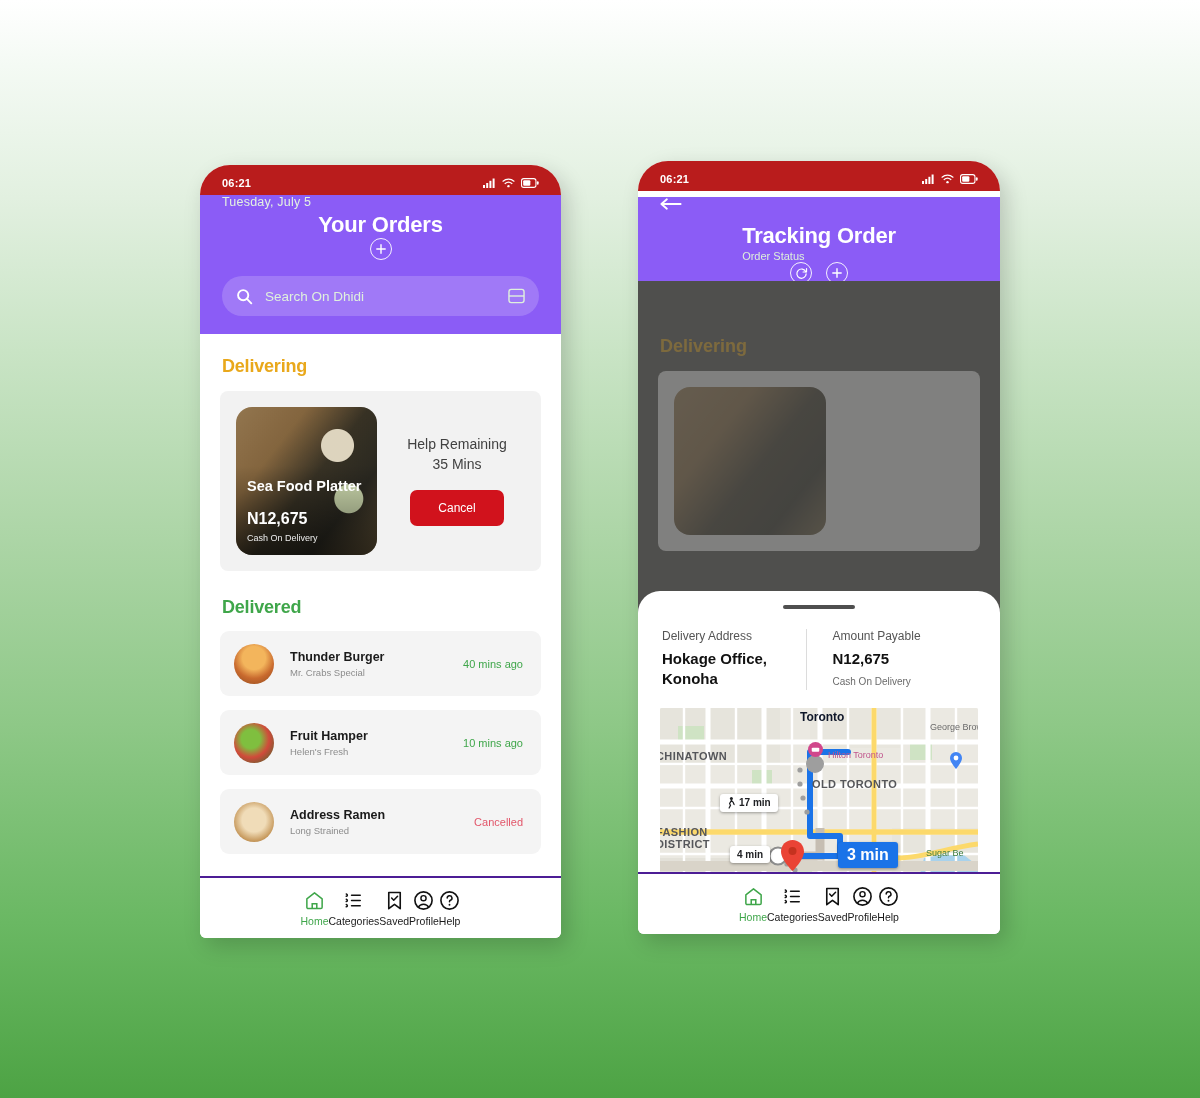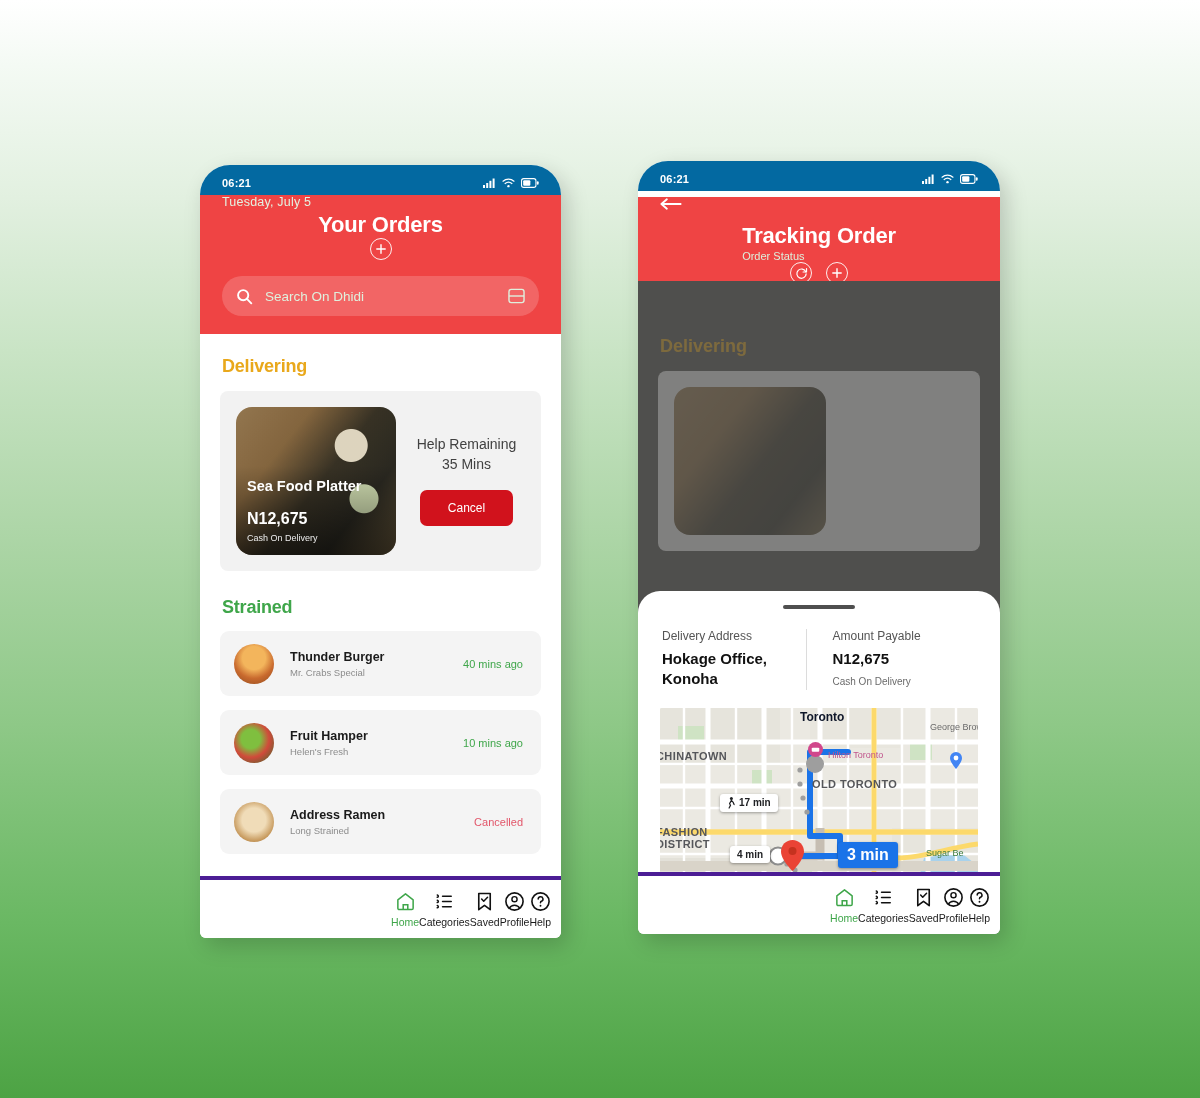--- a/index.html
+++ b/index.html
@@ -21,31 +21,31 @@
     background: #ffffff;
     overflow: hidden;
     border-radius: 30px 30px 6px 6px;
     box-shadow: 6px 8px 22px rgba(0,0,0,.18);
   }
   #phone-left  { left: 200px; top: 165px; width: 361px; height: 773px; }
   #phone-right { left: 638px; top: 161px; width: 362px; height: 773px; }
 
   
   .statusbar {
-    height: 30px; background: #0369a1;
+    height: 30px; background: #b91c1c;
     display: flex; align-items: center;
     justify-content: space-between;
     padding: 6px 22px 0 22px;
     color: #fff;
   }
   .status-time { font-size: 11px; font-weight: bold; letter-spacing: .2px; }
   .status-icons { display: flex; align-items: center; gap: 6px; }
 
   
-  .header { background: #ef4444; color: #fff; padding: 0 22px 18px 22px; }
+  .header { background: #8b5cf6; color: #fff; padding: 0 22px 18px 22px; }
   .hdr-date { font-size: 12.5px; color: #e3f2e1; margin-bottom: 3px; letter-spacing:.2px;}
   .hdr-row { display: flex; align-items: center; justify-content: space-between; flex-direction: column; }
   .hdr-title { font-size: 22px; font-weight: bold; letter-spacing: -.2px; }
   .circle-btn {
     width: 22px; height: 22px; border-radius: 50%;
     border: 1.6px solid rgba(255,255,255,.9);
     display: flex; align-items: center; justify-content: center;
     color: #fff; flex: none;
   }
   .searchbar {
@@ -66,21 +66,21 @@
   .sec-delivering { color: #e9a81b; margin: 22px 0 14px 2px; }
   .sec-delivered  { color: #3fa64a; margin: 26px 0 13px 2px; }
 
   
   .deliver-card {
     background: #f2f2f2; border-radius: 8px;
     padding: 16px; display: flex; gap: 12px; align-items: center;
     height: 180px;
   }
   .food-thumb {
-    width: 160px; height: 148px; border-radius: 16px;
+    width: 141px; height: 148px; border-radius: 16px;
     position: relative; overflow: hidden; flex: none;
     background:
       radial-gradient(circle at 72% 26%, #e9dfc8 0 16px, transparent 17px),
       radial-gradient(circle at 80% 62%, #d9e6b8 0 14px, transparent 15px),
       linear-gradient(128deg, #9a7c53 0%, #8a6a41 28%, #3a3426 52%, #2c2a22 74%, #6b5b3d 100%);
   }
   .food-thumb::before {
     content:""; position:absolute; inset:0;
     background: linear-gradient(to bottom, rgba(0,0,0,.05) 40%, rgba(0,0,0,.55) 100%);
   }
@@ -117,22 +117,22 @@
   .order-name { font-size: 12.5px; font-weight: bold; color: #1a1a1a; }
   .order-sub  { font-size: 9.5px; color: #8c8c8c; margin-top: 3px; }
   .order-status { font-size: 11px; }
   .st-green { color: #3fa64a; }
   .st-red   { color: #e2566a; }
 
   
   .bottom-nav {
     position: absolute; left: 0; right: 0; bottom: 0;
     height: 62px; background: #fff;
-    border-top: 4px solid #4c1d95;
-    display: flex; align-items: center; justify-content: flex-end;
+    border-top: 2px solid #4c1d95;
+    display: flex; align-items: center; justify-content: center;
     padding: 0 10px;
   }
   .nav-item { display: flex; flex-direction: column; align-items: center; gap: 4px; cursor: pointer; }
   .nav-label { font-size: 10.5px; color: #1a1a1a; }
   .nav-item.active .nav-label { color: #3fa64a; }
 
   
   .hdr-sub { font-size: 11px; color: #ddeedb; margin-top: 1px; }
   .back-arrow { margin: 6px 0 8px 0; }
   .dim-layer {
@@ -249,21 +249,21 @@
           <div class="food-pay">Cash On Delivery</div>
         </div>
       </div>
       <div class="deliver-right">
         <div class="time-label">Help Remaining</div>
         <div class="time-value">35 Mins</div>
         <button class="cancel-btn">Cancel</button>
       </div>
     </div>
 
-    <div class="section-title sec-delivered">Strained</div>
+    <div class="section-title sec-delivered">Delivered</div>
 
     <div class="order-row">
       <div class="avatar burger"></div>
       <div class="order-text">
         <div class="order-name">Thunder Burger</div>
         <div class="order-sub">Mr. Crabs Special</div>
       </div>
       <div class="order-status st-green">40 mins ago</div>
     </div>
 

